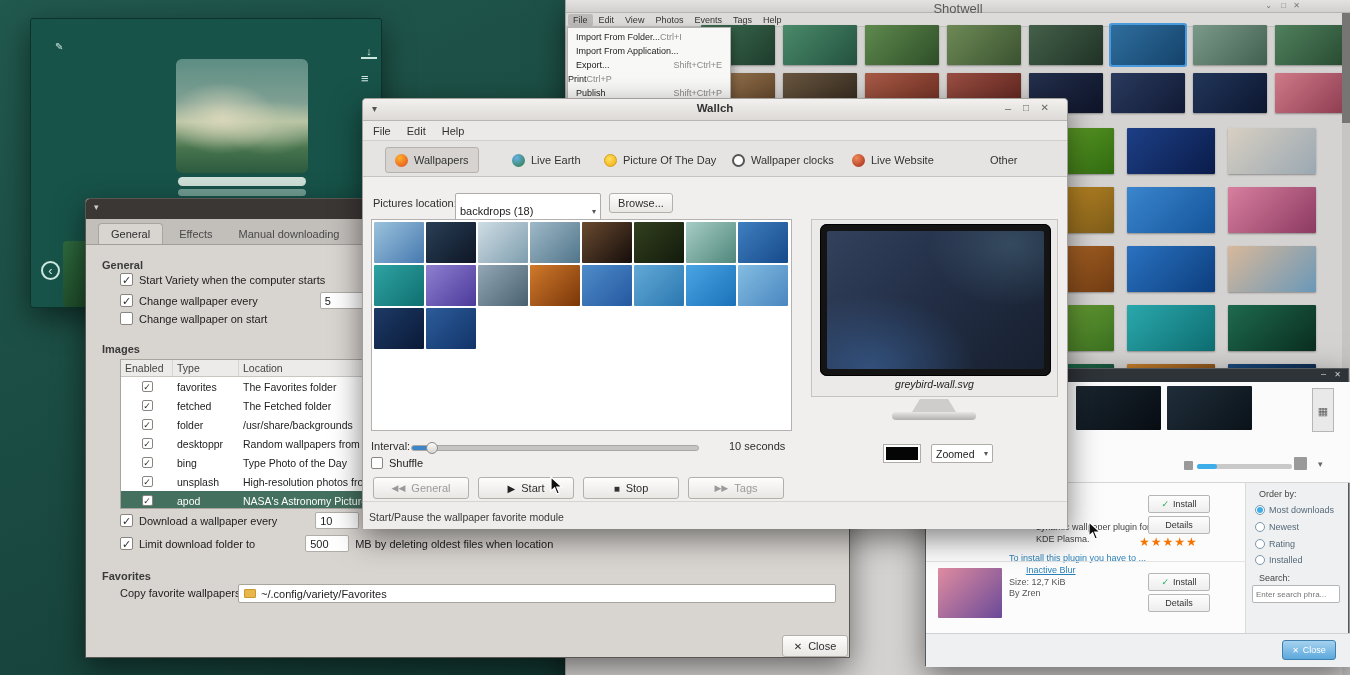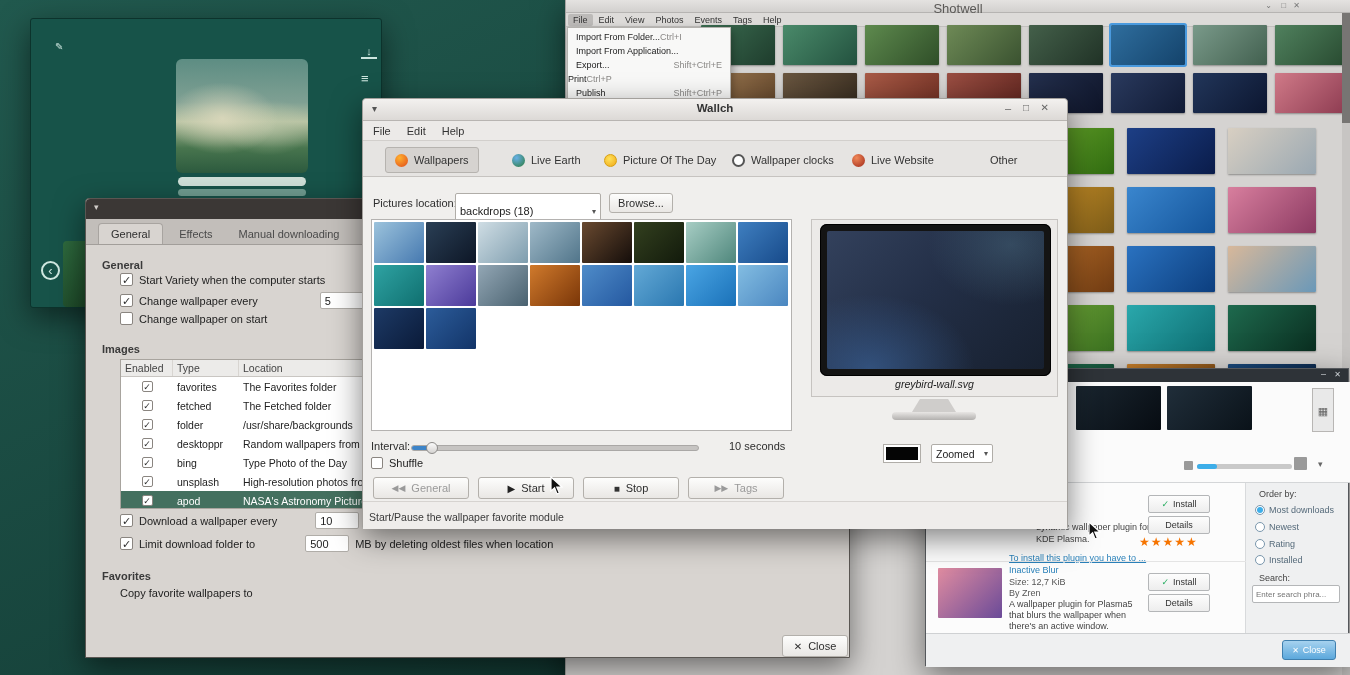--- a/index.html
+++ b/index.html
@@ -147,39 +147,38 @@
     <div class="abs" style="left:271px;top:82px;width:95px;height:5px;background:#c9c9c9;border-radius:3px">
       <div class="abs" style="left:0;top:0;height:5px;width:20px;background:#3daee9;border-radius:3px"></div>
     </div>
     <span class="abs" style="left:368px;top:75px;width:13px;height:13px;background:#9a9a9a;border-radius:1px"></span>
     <span class="abs" style="left:392px;top:77px;color:#666;font-size:9px">▾</span>
   </div>
   <div class="abs" style="left:0;top:114px;width:320px;height:150px;background:#fcfcfc;border-right:1px solid #d8dadc">
 
     <div class="abs" style="left:0;top:0;width:320px;height:78px">
       <div class="abs" style="left:110px;top:38px;width:128px;color:#444;line-height:12px">dynamic wallpaper plugin for KDE Plasma.</div>
-      <div class="abs" style="left:83px;top:70px;color:#2980b9;text-decoration:underline">To install this plugin you have to ...</div>
+      <div class="abs" style="left:83px;top:70px;color:#2980b9;">To install this plugin you have to ...</div>
       <div class="knsbtn" style="left:222px;top:12px;width:62px;height:18px">
         <span style="color:#27ae60">✓</span>
         <span>Install</span>
       </div>
       <div class="knsbtn" style="left:222px;top:33px;width:62px;height:18px">
         <span>Details</span>
       </div>
       <div class="stars abs" style="left:213px;top:52px">★★★★★</div>
     </div>
 
     <div class="abs" style="left:0;top:78px;width:320px;height:72px;border-top:1px solid #e4e4e4">
       <div class="abs fillthumb" style="left:12px;top:6px;width:64px;height:50px">
           <div class="thumb" style="background: linear-gradient(135deg, rgb(224, 140, 160), rgb(106, 74, 152));"></div>
         </div>
-      <div class="abs" style="left:83px;top:3px;color:#2980b9;">Inactive Blur</div>
+      <div class="abs" style="left:100px;top:3px;color:#2980b9;text-decoration:underline">Inactive Blur</div>
       <div class="abs" style="left:83px;top:15px;color:#555">Size: 12,7 KiB</div>
       <div class="abs" style="left:83px;top:26px;color:#555">By Zren</div>
-      <div class="abs" style="left:83px;top:37px;width:136px;color:#444;line-height:11px">A wallpaper plugin for Plasma5 that blurs the wallpaper when there's an active window.</div>
       <div class="knsbtn" style="left:222px;top:11px;width:62px;height:18px">
         <span style="color:#27ae60">✓</span>
         <span>Install</span>
       </div>
       <div class="knsbtn" style="left:222px;top:32px;width:62px;height:18px">
         <span>Details</span>
       </div>
 
     </div>
   </div>
@@ -312,20 +311,24 @@
   <div class="row" style="left:34px;top:336px">
     <span class="cb">✓</span>
     <span>Limit download folder to</span>
     <input class="field" style="width: 44px; height: 17px; margin-left: 44px;" value="500">
     <span>MB by deleting oldest files when location</span>
   </div>
 
   <div class="abs" style="left:16px;top:371px;font-weight:bold;color:#3a3a3a">Favorites</div>
   <div class="row" style="left:34px;top:388px">
     <span>Copy favorite wallpapers to</span>
+  </div>
+  <div class="row" style="left:152px;top:385px;width:598px;height:19px;background:#fff;border:1px solid #a8a49e;border-radius:2px;padding:0 5px;gap:5px">
+    <span style="width:12px;height:9px;background:#e8b64a;border:1px solid #c9992f;border-radius:1px;flex:0 0 auto"></span>
+    <span>~/.config/variety/Favorites</span>
   </div>
 
   <div class="btn abs" style="left:696px;top:436px;width:66px;height:22px">
     <span style="font-size:10px">✕</span>
     <span>Close</span>
   </div>
 </div>
 
 <div class="win" style="left:362px;top:98px;width:706px;height:430px;background:#f0efed;border:1px solid #a3a09c;border-radius:4px 4px 0 0;z-index:5">
   <div class="abs" style="left:0;top:0;right:0;height:22px;background:linear-gradient(#f3f1ef,#dcd9d6);border-bottom:1px solid #b8b5b2;border-radius:4px 4px 0 0">

